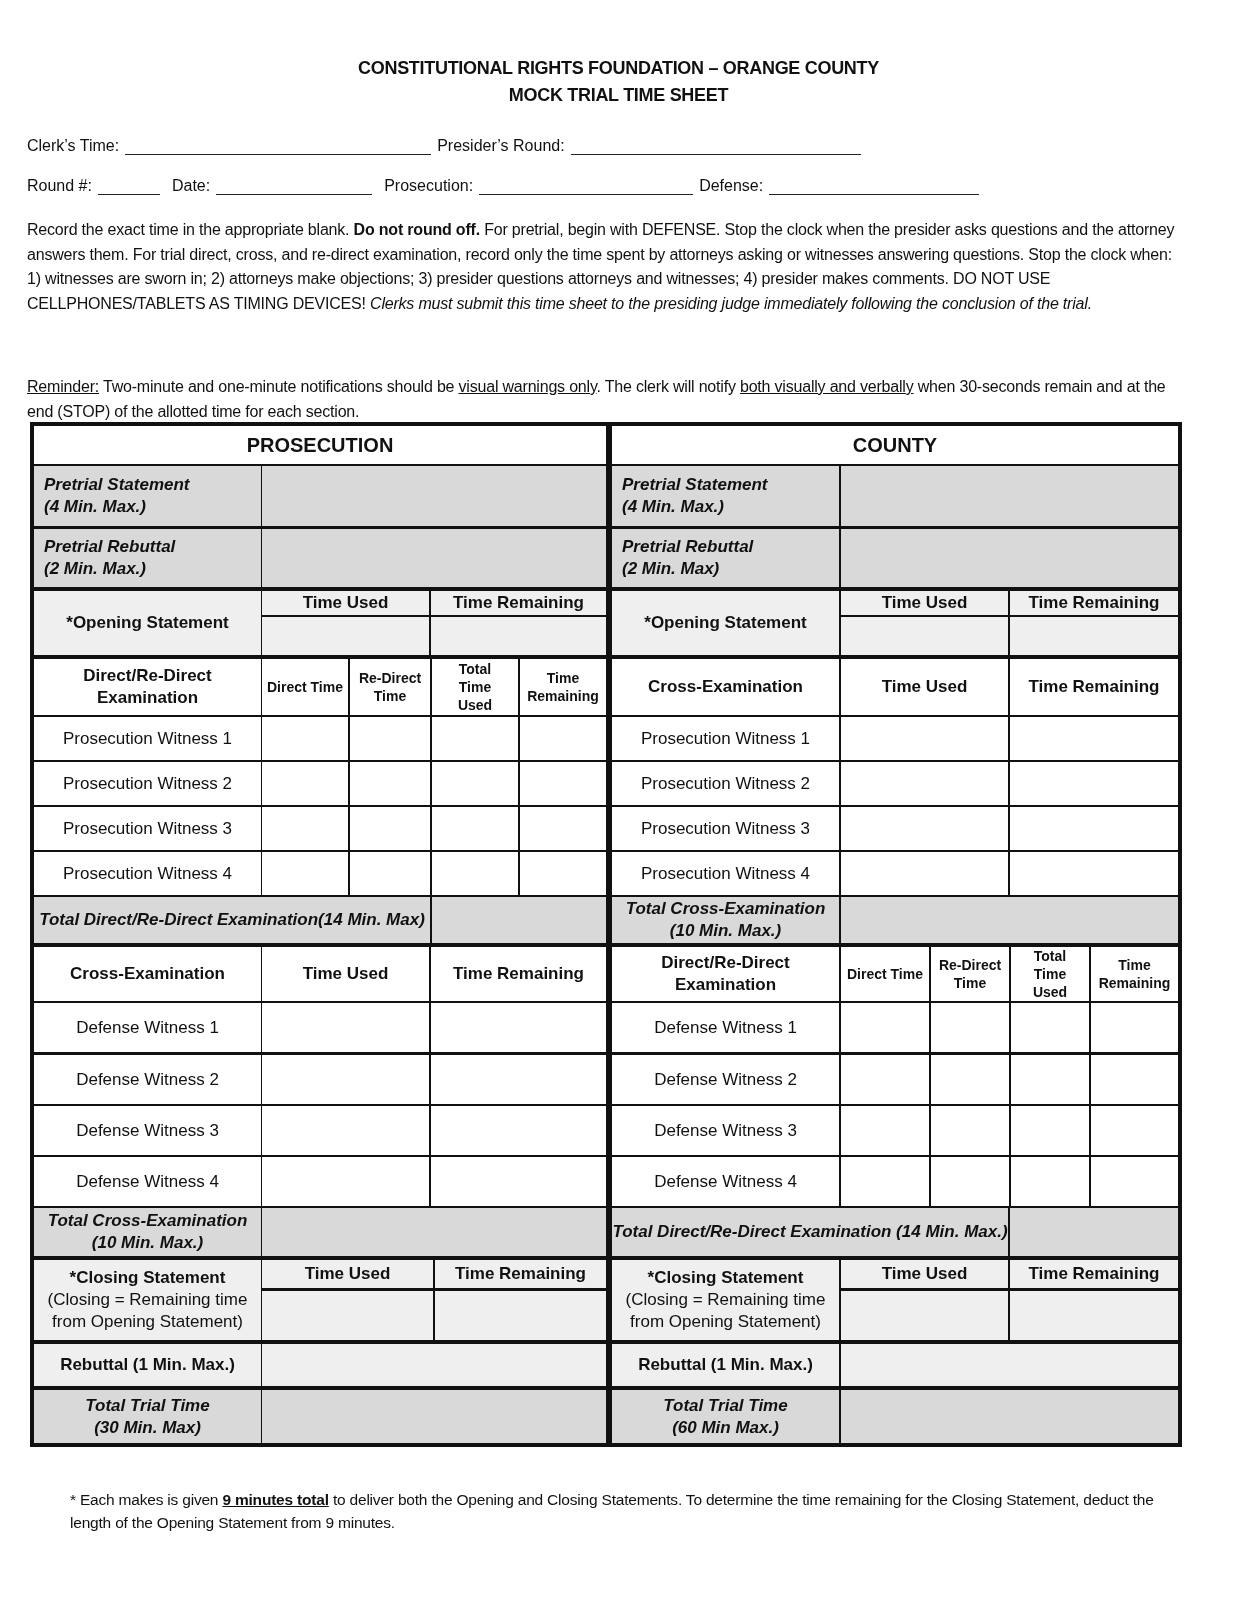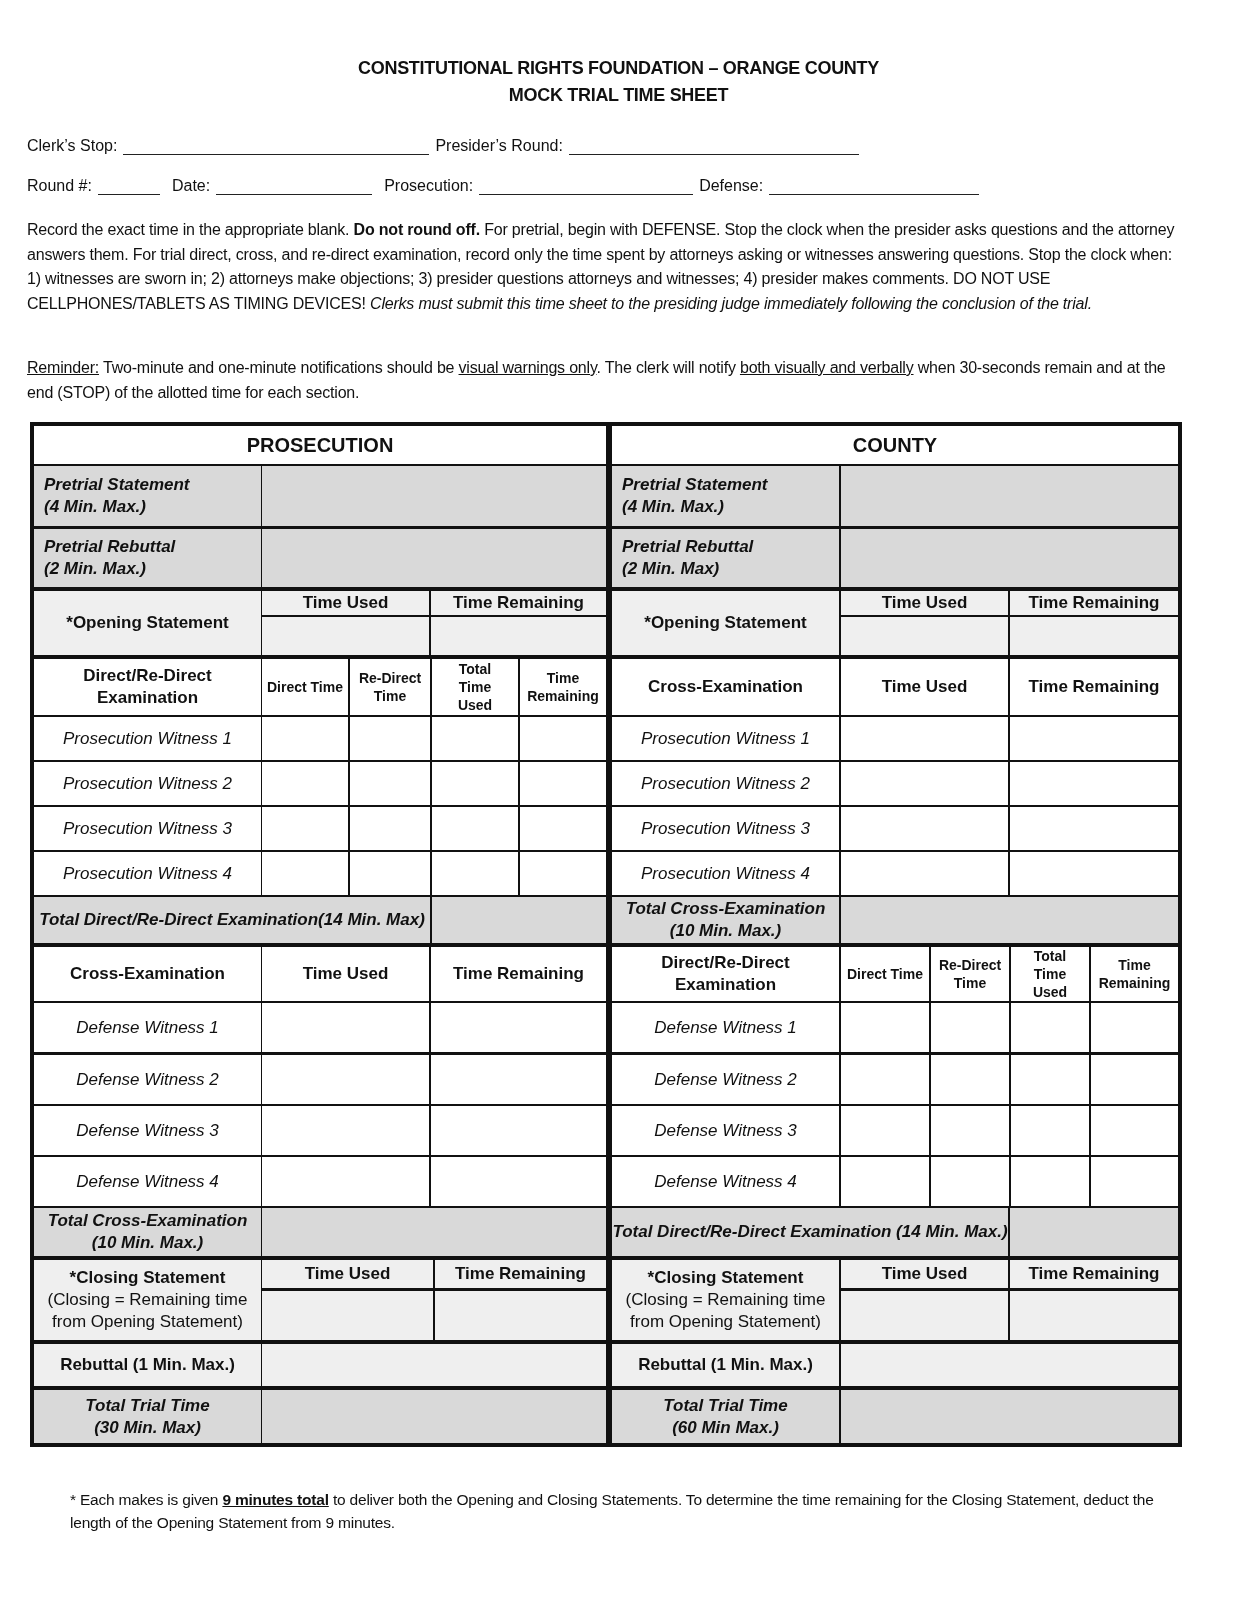--- a/index.html
+++ b/index.html
@@ -9,44 +9,44 @@
   .fieldline .lbl{margin-right:6px;}
   .fieldline .blank{display:inline-block;border-bottom:1px solid #222;height:16px;vertical-align:bottom;margin-right:6px;}
   .para{position:absolute;left:27px;width:1160px;font-size:16px;line-height:24.5px;letter-spacing:-0.2px;}
   .para b{font-weight:bold;}
   .para i{font-style:italic;}
   .para u{text-decoration:underline;}
   .cell{position:absolute;box-sizing:border-box;display:flex;align-items:center;justify-content:center;text-align:center;font-size:17px;line-height:22px;}
   .cell.left{justify-content:flex-start;text-align:left;padding-left:10px;}
   .b{font-weight:bold;}
   .sm{font-size:14px;line-height:18px;font-weight:bold;}
-  .n{font-weight:normal;font-style:italic;}
+  .n{font-weight:normal;}
   .g1{background:#d9d9d9;font-style:italic;}
   .g2{background:#efefef;}
   .w{background:#fff;}
   .footer{position:absolute;left:70px;top:1488px;width:1100px;font-size:15.5px;line-height:23px;letter-spacing:-0.2px;}
   .footer b{text-decoration:underline;text-align:right;}
 </style>
 </head>
 <body style="position: relative;">
 
 <div class="title" style="top:58px;">CONSTITUTIONAL RIGHTS FOUNDATION – ORANGE COUNTY</div>
 <div class="title" style="top:85px;">MOCK TRIAL TIME SHEET</div>
 
 <div class="fieldline" style="top:137px;">
-  <span class="lbl">Clerk’s Stop:</span><span class="blank" style="width:306px;"></span><span class="lbl">Presider’s Round:</span><span class="blank" style="width:290px;"></span>
+  <span class="lbl">Clerk’s Time:</span><span class="blank" style="width:306px;"></span><span class="lbl">Presider’s Round:</span><span class="blank" style="width:290px;"></span>
 </div>
 <div class="fieldline" style="top:177px;">
   <span class="lbl">Round #:</span><span class="blank" style="width:62px;margin-right:12px;"></span><span class="lbl">Date:</span><span class="blank" style="width:156px;margin-right:12px;"></span><span class="lbl">Prosecution:</span><span class="blank" style="width:214px;"></span><span class="lbl">Defense:</span><span class="blank" style="width:210px;"></span>
 </div>
 
 <div class="para" style="top:218px;">
   <span>Record the exact time in the appropriate blank. </span><b>Do not round off.</b><span> For pretrial, begin with DEFENSE. Stop the clock when the presider asks questions and the attorney answers them. For trial direct, cross, and re-direct examination, record only the time spent by attorneys asking or witnesses answering questions. Stop the clock when: 1) witnesses are sworn in; 2) attorneys make objections; 3) presider questions attorneys and witnesses; 4) presider makes comments. DO NOT USE CELLPHONES/TABLETS AS TIMING DEVICES! </span><i>Clerks must submit this time sheet to the presiding judge immediately following the conclusion of the trial.</i>
 </div>
-<div class="para" style="top:356px;">
+<div class="para" style="top:375px;">
   <u>Reminder:</u><span> Two-minute and one-minute notifications should be </span><u>visual warnings only</u><span>. The clerk will notify </span><u>both visually and verbally</u><span> when 30-seconds remain and at the end (STOP) of the allotted time for each section.</span>
 </div>
 
 <div id="grid" style="position: absolute; left: 30px; top: 422px; width: 1152px; height: 1025px; background: rgb(17, 17, 17); z-index: 0;"></div>
 
 <div class="cell w b" style="left: 34px; top: 426px; width: 572px; height: 38px; font-size: 20px; z-index: 1;">PROSECUTION</div>
 
 <div class="cell g1 left b" style="left: 34px; top: 466px; width: 227px; height: 60px; flex-direction: column; align-items: flex-start; justify-content: center; z-index: 1;">
   <span>Pretrial Statement</span>
     <span>(4 Min. Max.)</span>

